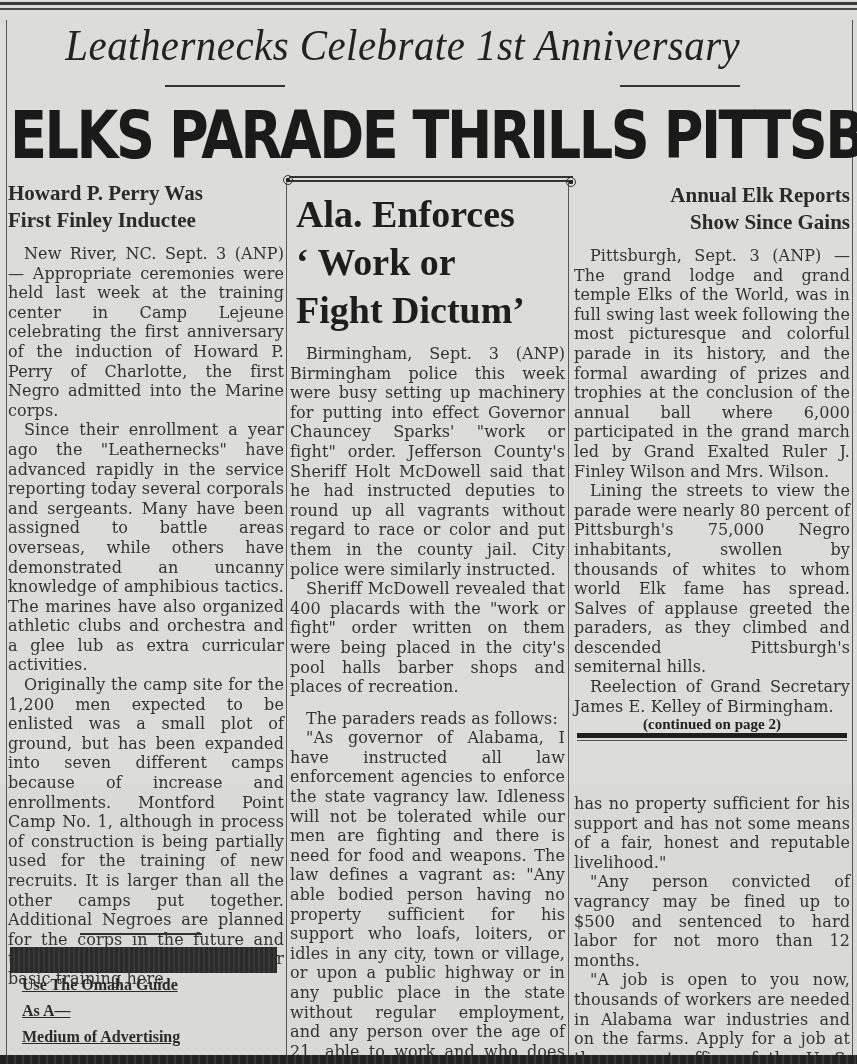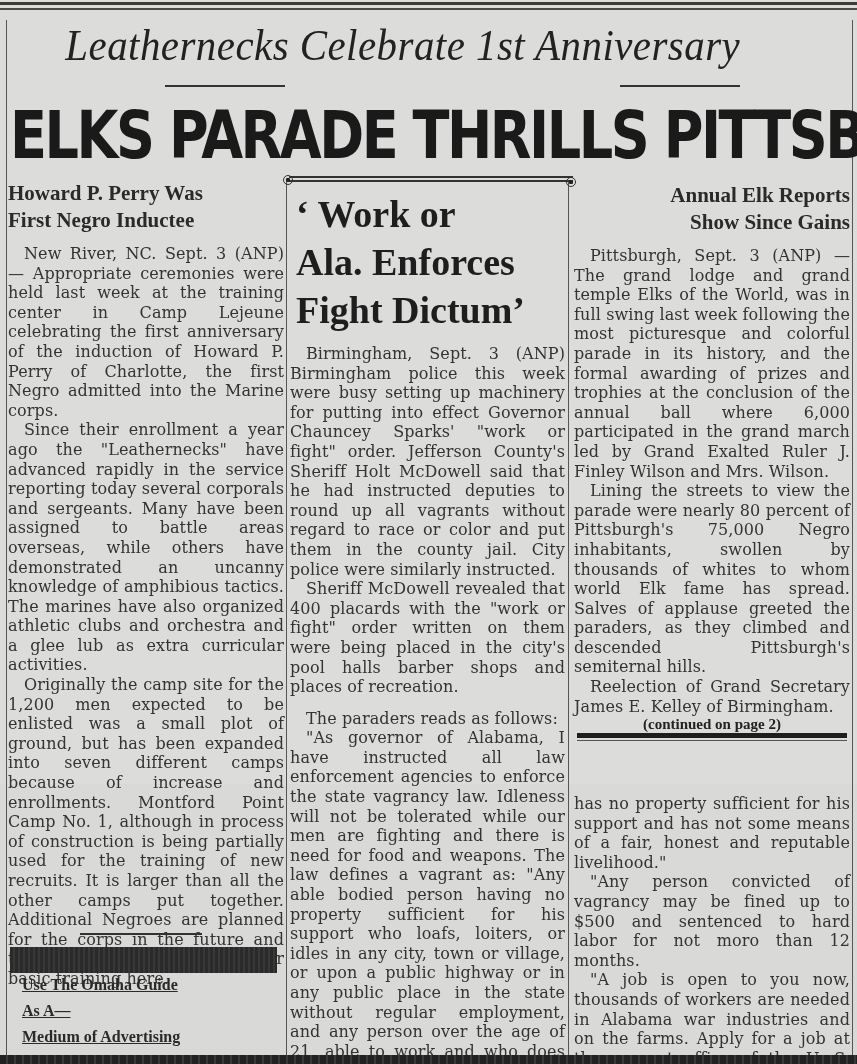--- a/index.html
+++ b/index.html
@@ -110,42 +110,42 @@
   <div class="vrule" style="left:286px;top:182px;height:873px;"></div>
   <div class="vrule" style="left:568px;top:182px;height:873px;"></div>
 
   <div class="center-box-top"></div>
   <div class="ornament" style="left:283px;top:175px;"></div>
   <div class="ornament" style="left:566px;top:177px;"></div>
 
   <div class="col col-left" style="top:180px;">
     <div style="padding-left:0;">
       <p class="headline-b">Howard P. Perry Was</p>
-      <p class="headline-b">First Negro Inductee</p>
+      <p class="headline-b">First Finley Inductee</p>
     </div>
     <div class="body-text" style="margin-top:10px;">
       <p class="para">New River, NC. Sept. 3 (ANP)— Appropriate ceremonies were held last week at the training center in Camp Lejeune celebrating the first anniversary of the induction of Howard P. Perry of Charlotte, the first Negro admitted into the Marine corps.</p>
       <p class="para">Since their enrollment a year ago the "Leathernecks" have advanced rapidly in the service reporting today several corporals and sergeants. Many have been assigned to battle areas overseas, while others have demonstrated an uncanny knowledge of amphibious tactics. The marines have also organized athletic clubs and orchestra and a glee lub as extra curricular activities.</p>
       <p class="para">Originally the camp site for the 1,200 men expected to be enlisted was a small plot of ground, but has been expanded into seven different camps because of increase and enrollments. Montford Point Camp No. 1, although in process of construction is being partially used for the training of new recruits. It is larger than all the other camps put together. Additional Negroes are planned for the corps in the future and these likewise will receive their basic training here.</p>
     </div>
   </div>
 
   <div class="short-rule" style="left:80px;top:933px;width:100px;"></div>
   <div class="short-rule" style="left:180px;top:933px;width:22px;"></div>
   <div class="dark-bar"></div>
   <div class="ad-text">
     <div>Use The Omaha Guide</div>
     <div>As A—</div>
     <div>Medium of Advertising</div>
   </div>
 
   <div class="col col-mid" style="top:190px;">
     <div style="padding-left:6px;">
+      <p class="headline-big">Ala. Enforces</p>
       <p class="headline-big">‘ Work or</p>
-      <p class="headline-big">Ala. Enforces</p>
       <p class="headline-big">Fight Dictum’</p>
     </div>
     <div class="body-text" style="margin-top:10px;">
       <p class="para">Birmingham, Sept. 3 (ANP) Birmingham police this week were busy setting up machinery for putting into effect Governor Chauncey Sparks' "work or fight" order. Jefferson County's Sheriff Holt McDowell said that he had instructed deputies to round up all vagrants without regard to race or color and put them in the county jail. City police were similarly instructed.</p>
       <p class="para">Sheriff McDowell revealed that 400 placards with the "work or fight" order written on them were being placed in the city's pool halls barber shops and places of recreation.</p>
       <p class="para" style="margin-top:12px;">The paraders reads as follows:</p>
       <p class="para">"As governor of Alabama, I have instructed all law enforcement agencies to enforce the state vagrancy law. Idleness will not be tolerated while our men are fighting and there is need for food and weapons. The law defines a vagrant as: "Any able bodied person having no property sufficient for his support who loafs, loiters, or idles in any city, town or village, or upon a public highway or in any public place in the state without regular employment, and any person over the age of 21, able to work and who does not work and</p>
     </div>
   </div>
 

